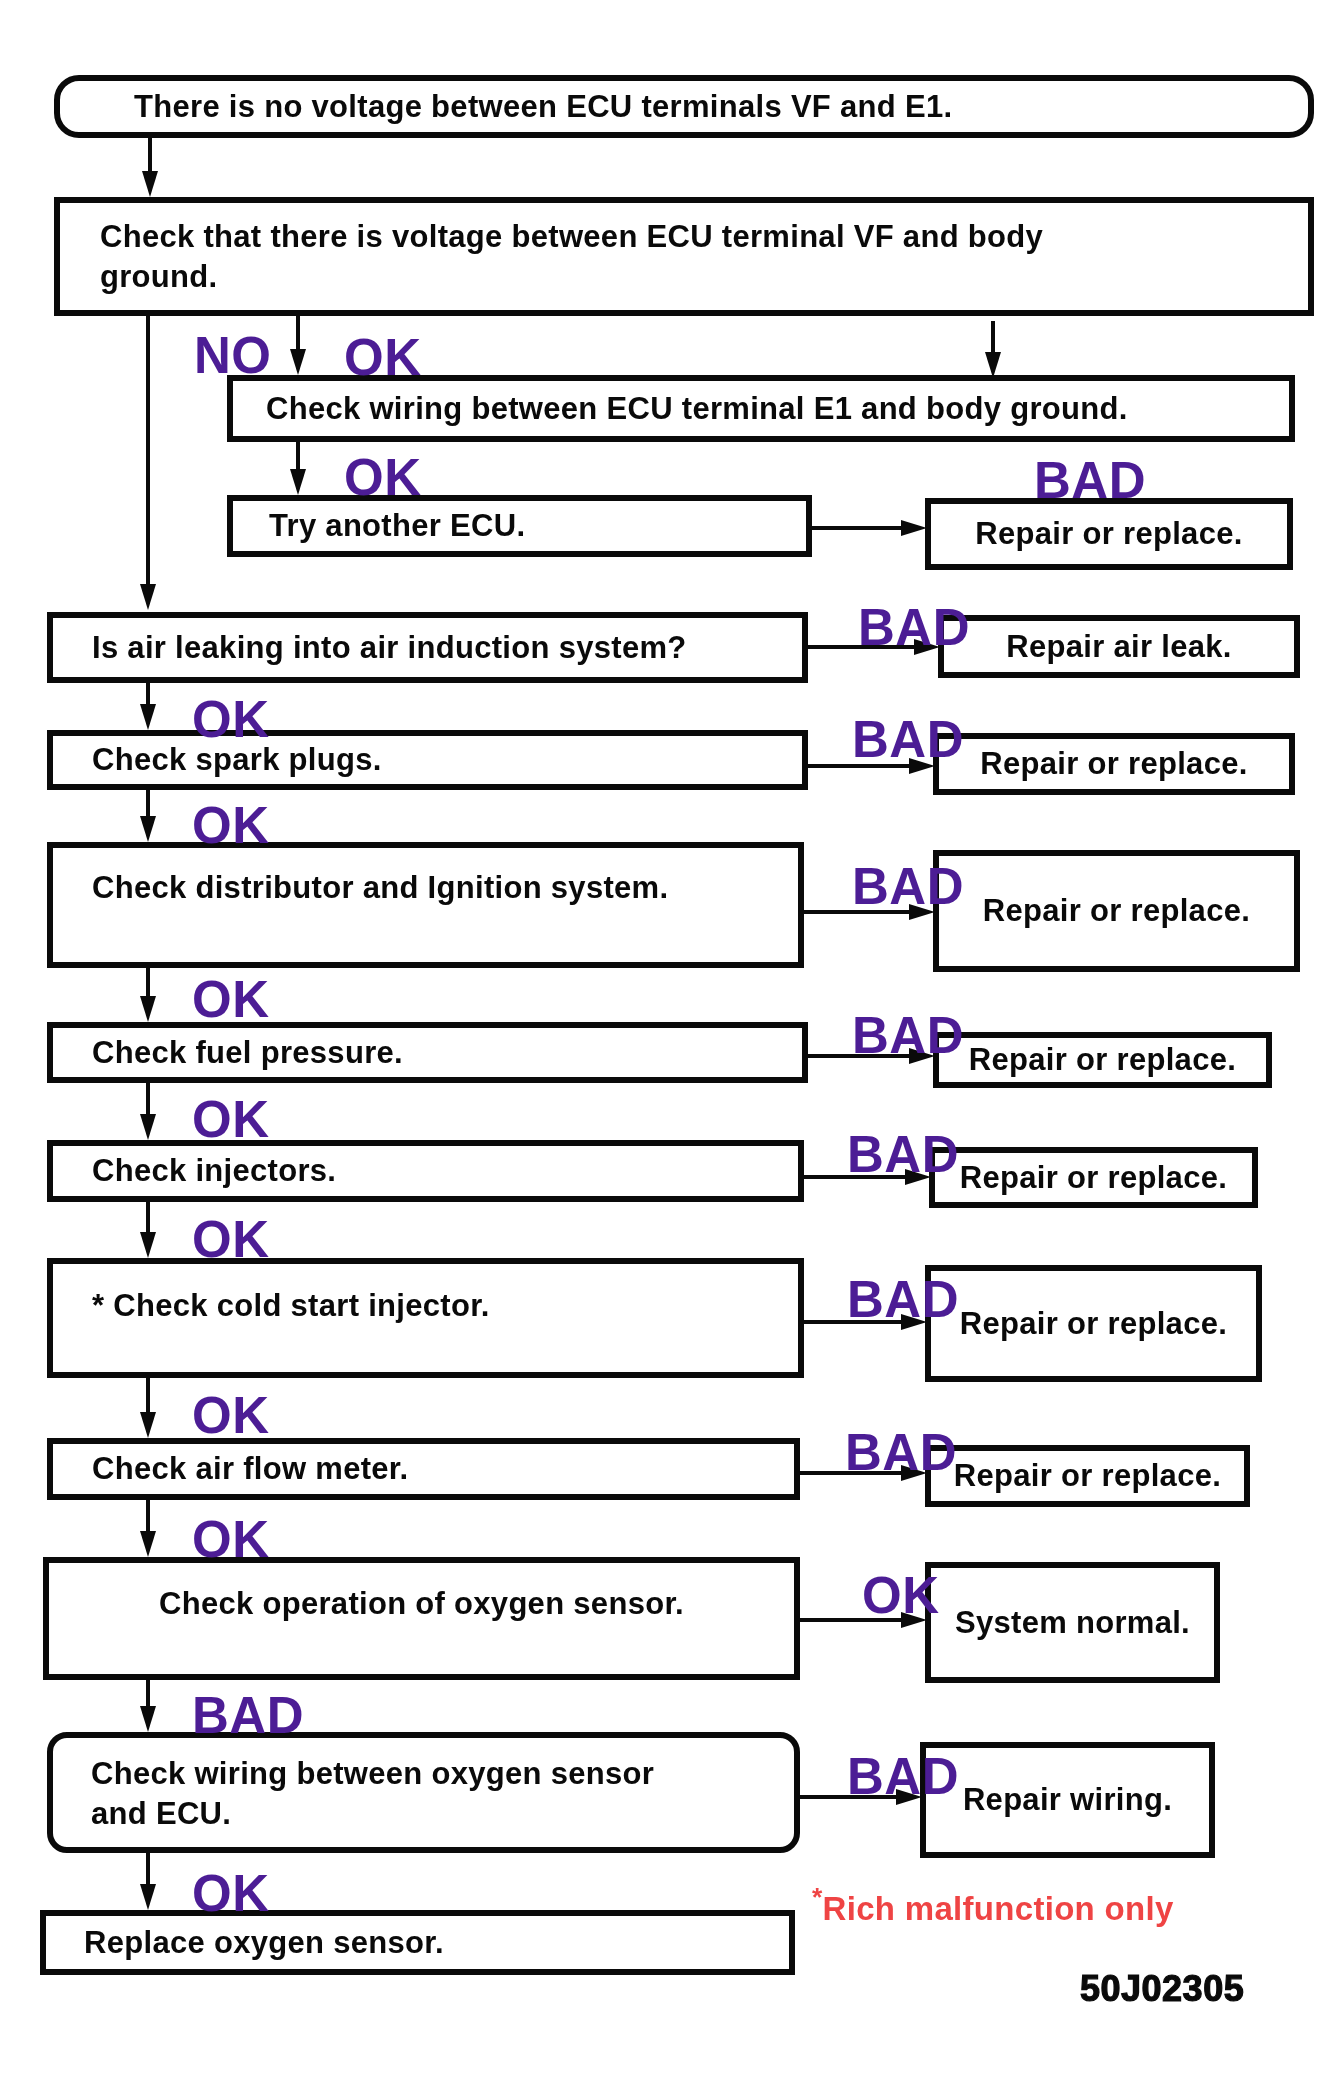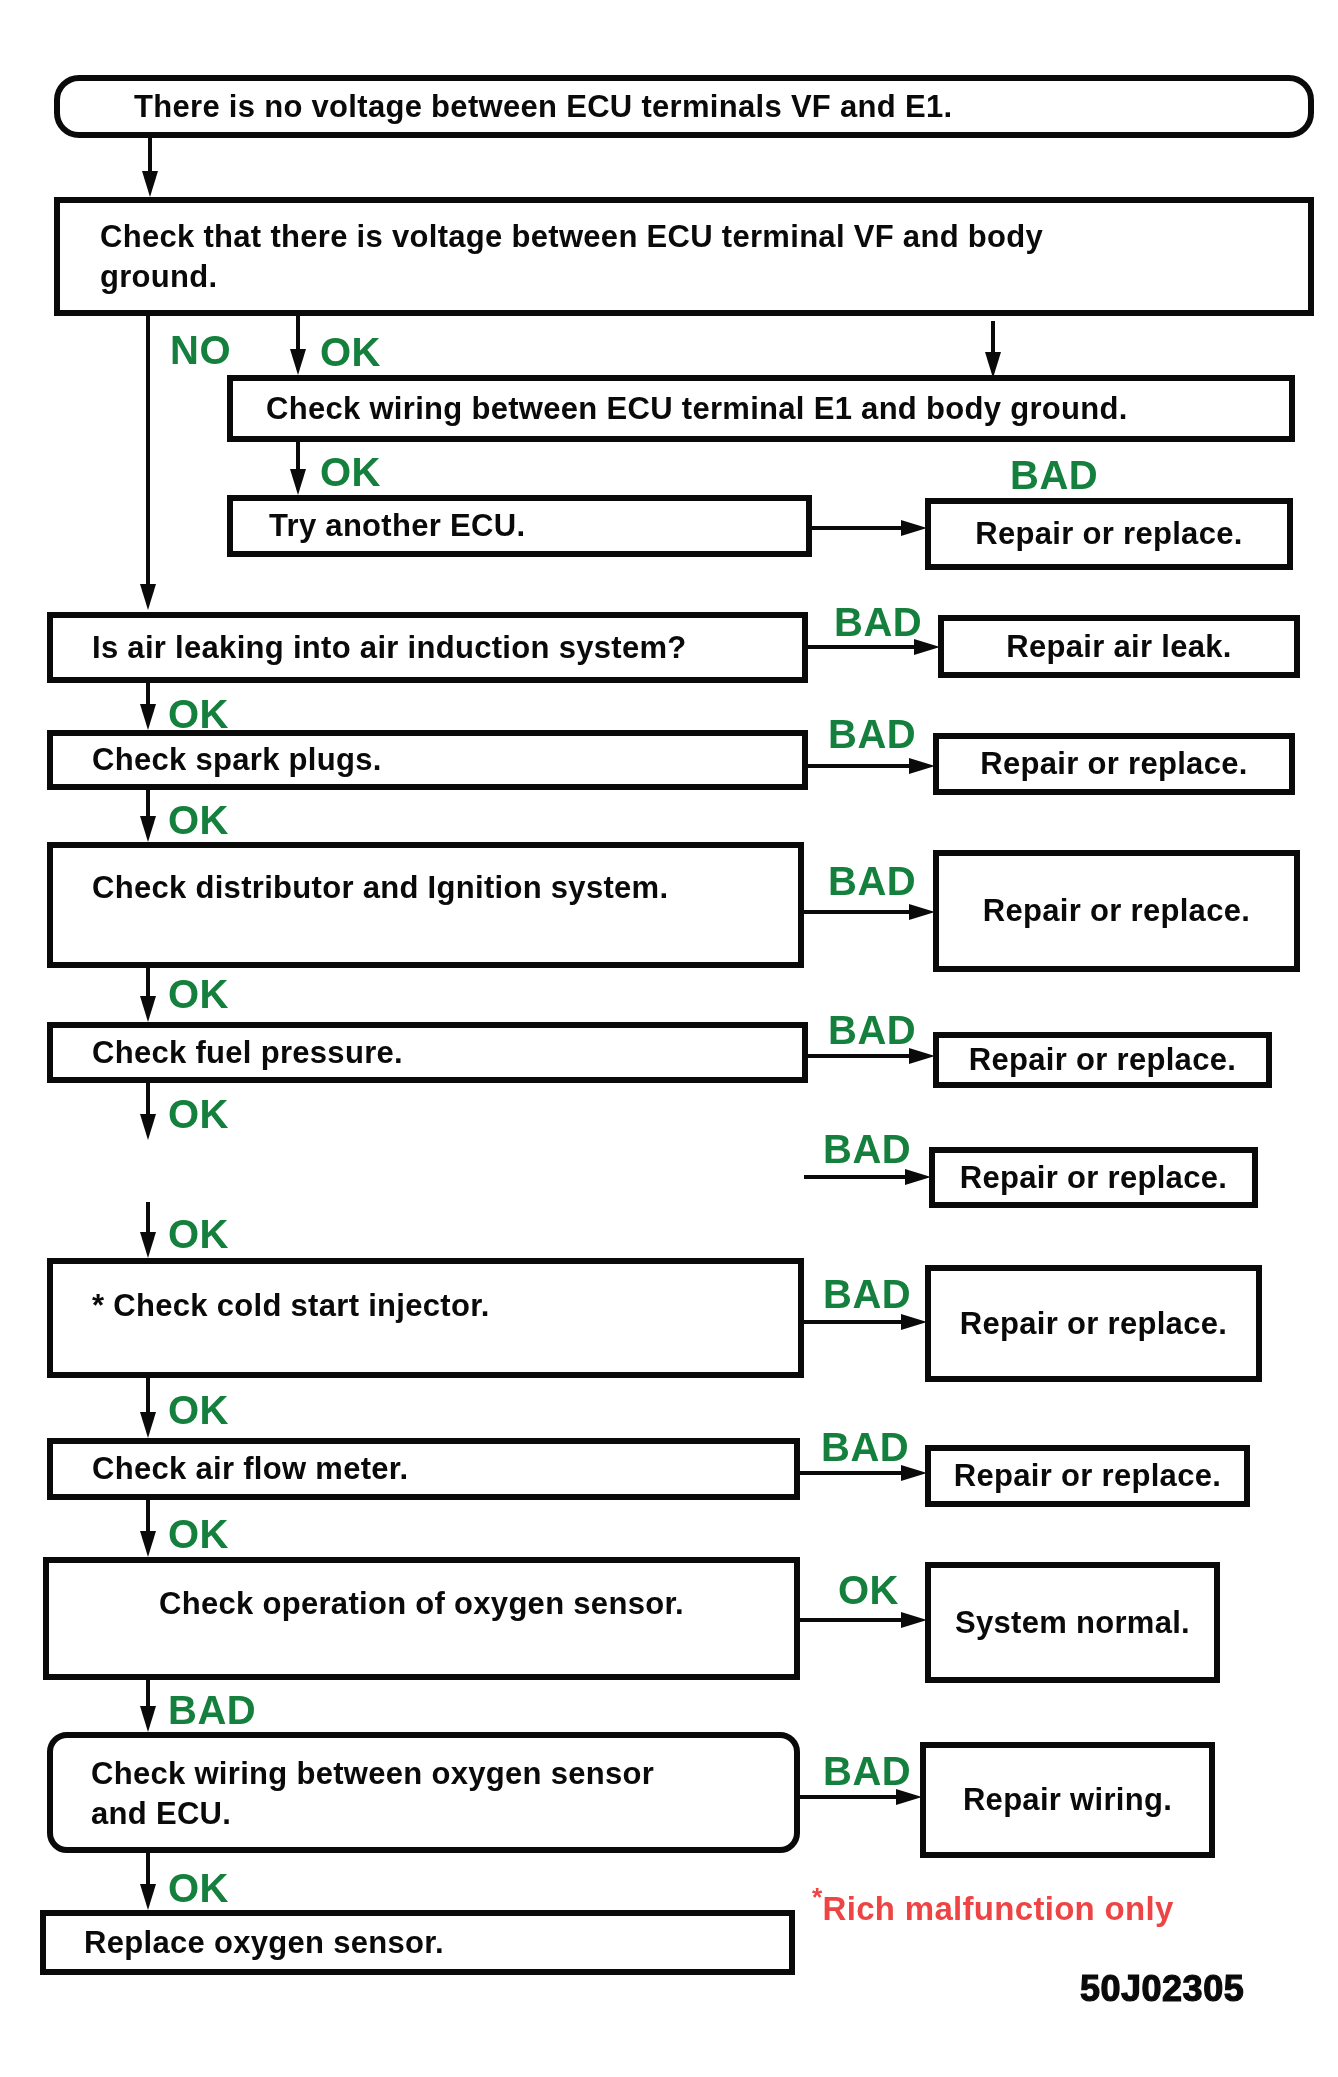--- a/index.html
+++ b/index.html
@@ -65,26 +65,27 @@
   .n-wiring-o2       { left:  47px; top: 1732px; width:  753px; height: 121px; padding-left: 38px; padding-top: 16px; border-radius: 20px; }
   .n-repair-wiring   { left: 920px; top: 1742px; width:  295px; height: 116px; }
   .n-replace-o2      { left:  40px; top: 1910px; width:  755px; height:  65px; padding-left: 38px; }
 
   .wrap-990 { display: inline-block; max-width: 990px; }
   .wrap-600 { display: inline-block; max-width: 600px; }
 
   
   .edge-label {
     position: absolute;
-    font-size: 40px;
+    font-size: 51px;
     font-weight: 700;
     letter-spacing: 0.5px;
     line-height: 1;
-    color: #15803d;
+    color: #4c1d95;
     white-space: nowrap;
+    margin-left: 24px;
   }
   .l-no    { left: 170px; top:  330px; }
   .l-ok-1  { left: 320px; top:  332px; }
   .l-ok-2  { left: 320px; top:  452px; }
   .l-bad-1 { left: 1010px; top: 455px; }
   .l-bad-2 { left: 834px; top:  602px; }
   .l-ok-3  { left: 168px; top:  694px; }
   .l-bad-3 { left: 828px; top:  714px; }
   .l-ok-4  { left: 168px; top:  800px; }
   .l-bad-4 { left: 828px; top:  861px; }
@@ -212,20 +213,21 @@
   <div class="node n-repair-2 center">Repair or replace.</div>
 
   <div class="node n-distributor top">Check distributor and Ignition system.</div>
 
   <div class="node n-repair-3 center">Repair or replace.</div>
 
   <div class="node n-fuel">Check fuel pressure.</div>
 
   <div class="node n-repair-4 center">Repair or replace.</div>
 
+  <div class="node n-injectors">Check injectors.</div>
 
   <div class="node n-repair-5 center">Repair or replace.</div>
 
   <div class="node n-cold-start top">* Check cold start injector.</div>
 
   <div class="node n-repair-6 center">Repair or replace.</div>
 
   <div class="node n-air-flow">Check air flow meter.</div>
 
   <div class="node n-repair-7 center">Repair or replace.</div>

